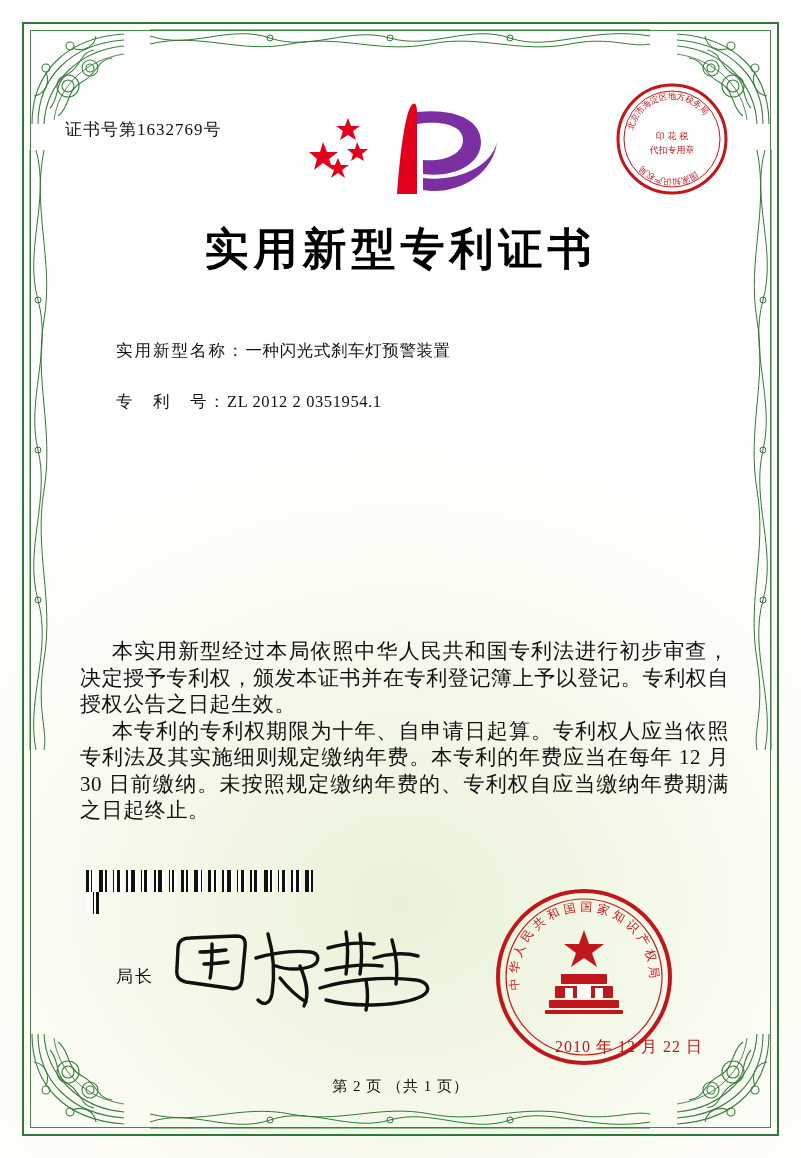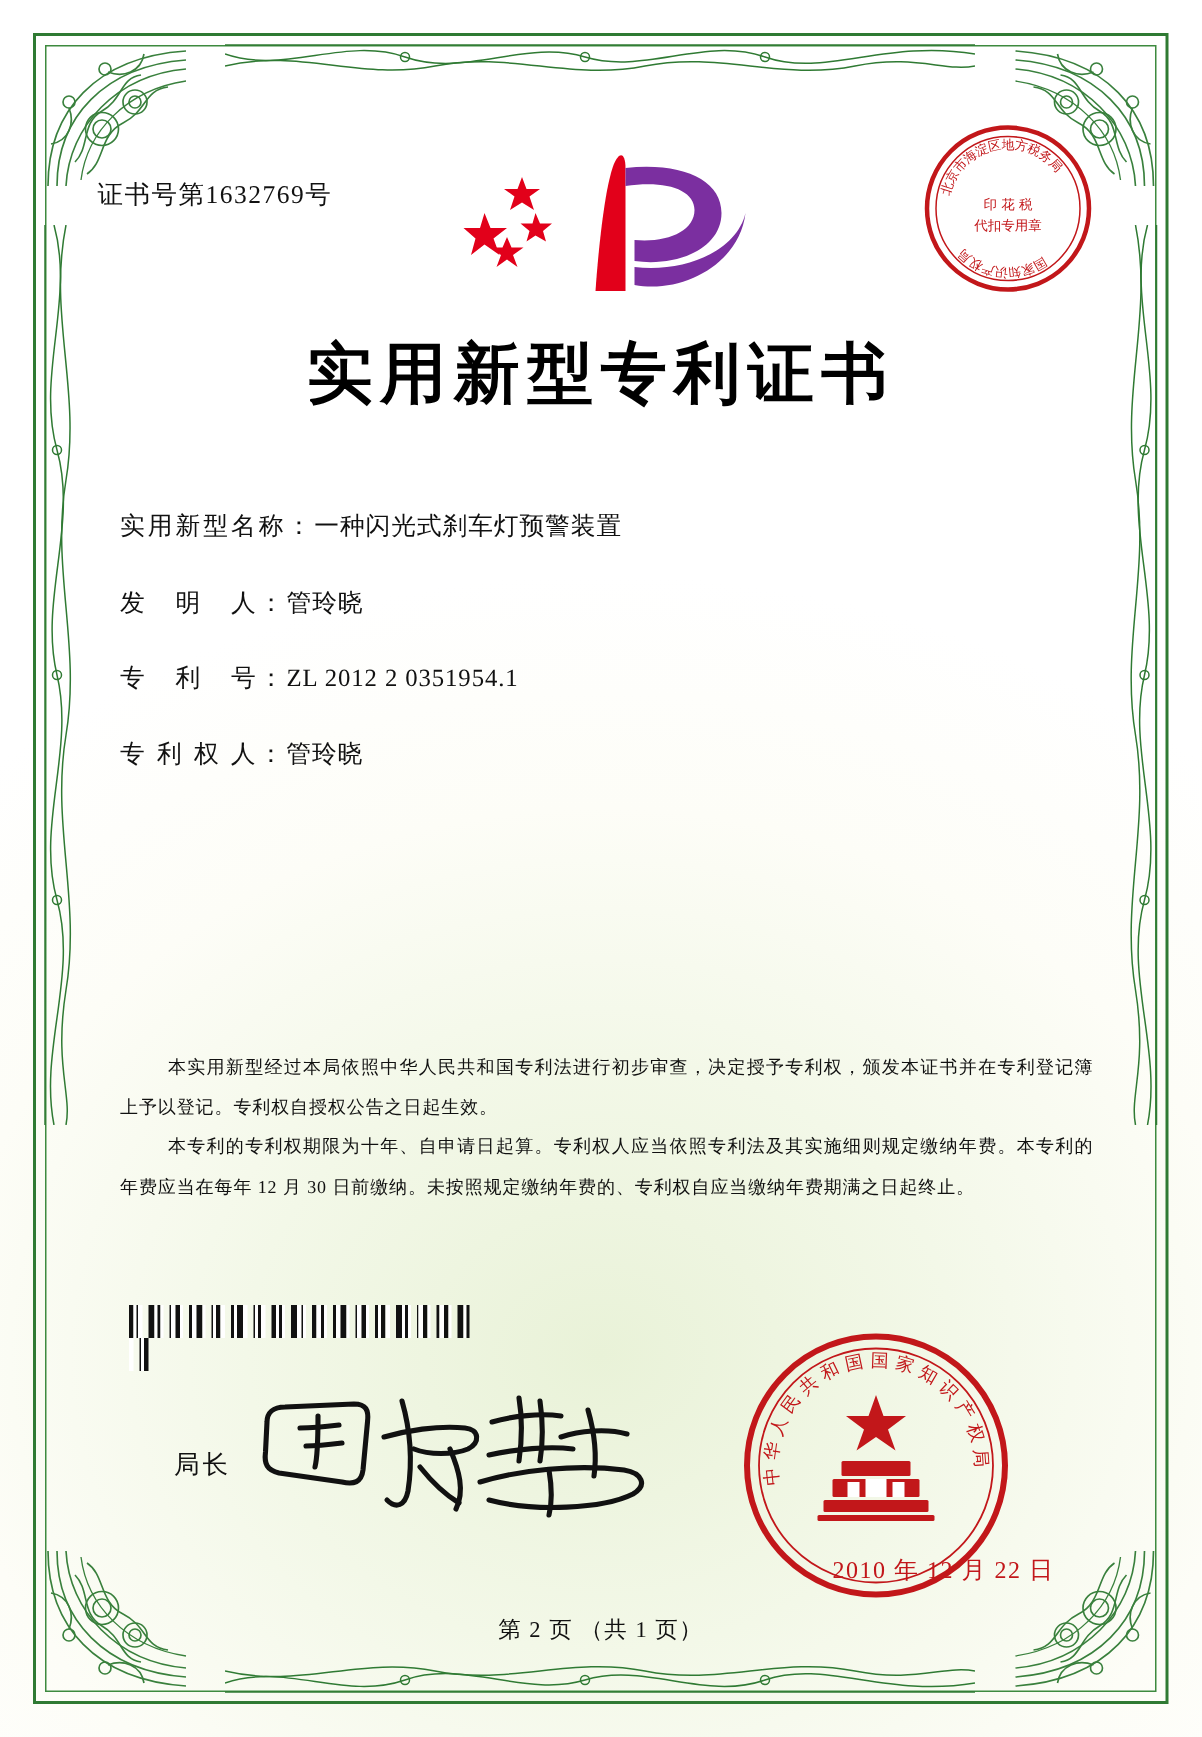--- a/index.html
+++ b/index.html
@@ -115,30 +115,31 @@
     left: 20px;
     right: 10px;
     top: 270px;
   }
   .field {
     font-size: 16.5px;
     color: #111;
     margin-bottom: 28.5px;
     white-space: nowrap;
     letter-spacing: .5px;
+    margin-left: 36px;
   }
   .field .lbl { letter-spacing: 2px; }
   .field .val { letter-spacing: .6px; }
 
   .body-text {
     position: absolute;
     left: 20px;
     right: 12px;
-    top: 628px;
-    font-size: 12px;
+    top: 568px;
+    font-size: 21px;
     line-height: 26.5px;
     color: #111;
     letter-spacing: .6px;
     text-align: justify;
   }
   .body-text p {
     margin: 0 0 0 0;
     text-indent: 32px;
   }
 
@@ -371,27 +372,21 @@
       </g>
     </svg>
 
     <div class="doc-title">实用新型专利证书</div>
 
     <div class="fields">
       <div class="field">
         <span class="lbl">实用新型名称：</span><span class="val">一种闪光式刹车灯预警装置</span>
       </div>
       <div class="field">
-        <span class="lbl">发　明　人：</span><span class="val">管玲晓</span>
-      </div>
-      <div class="field">
         <span class="lbl">专　利　号：</span><span class="val">ZL 2012 2 0351954.1</span>
-      </div>
-      <div class="field">
-        <span class="lbl">专 利 权 人：</span><span class="val">管玲晓</span>
       </div>
     </div>
 
     <div class="body-text">
       <p>本实用新型经过本局依照中华人民共和国专利法进行初步审查，决定授予专利权，颁发本证书并在专利登记簿上予以登记。专利权自授权公告之日起生效。</p>
       <p>本专利的专利权期限为十年、自申请日起算。专利权人应当依照专利法及其实施细则规定缴纳年费。本专利的年费应当在每年 12 月 30 日前缴纳。未按照规定缴纳年费的、专利权自应当缴纳年费期满之日起终止。</p>
     </div>
 
     <div class="barcode">
       <i style="width:3px"></i><i style="width:2px;background:#fff"></i><i style="width:1px"></i><i style="width:3px;background:#fff"></i>

